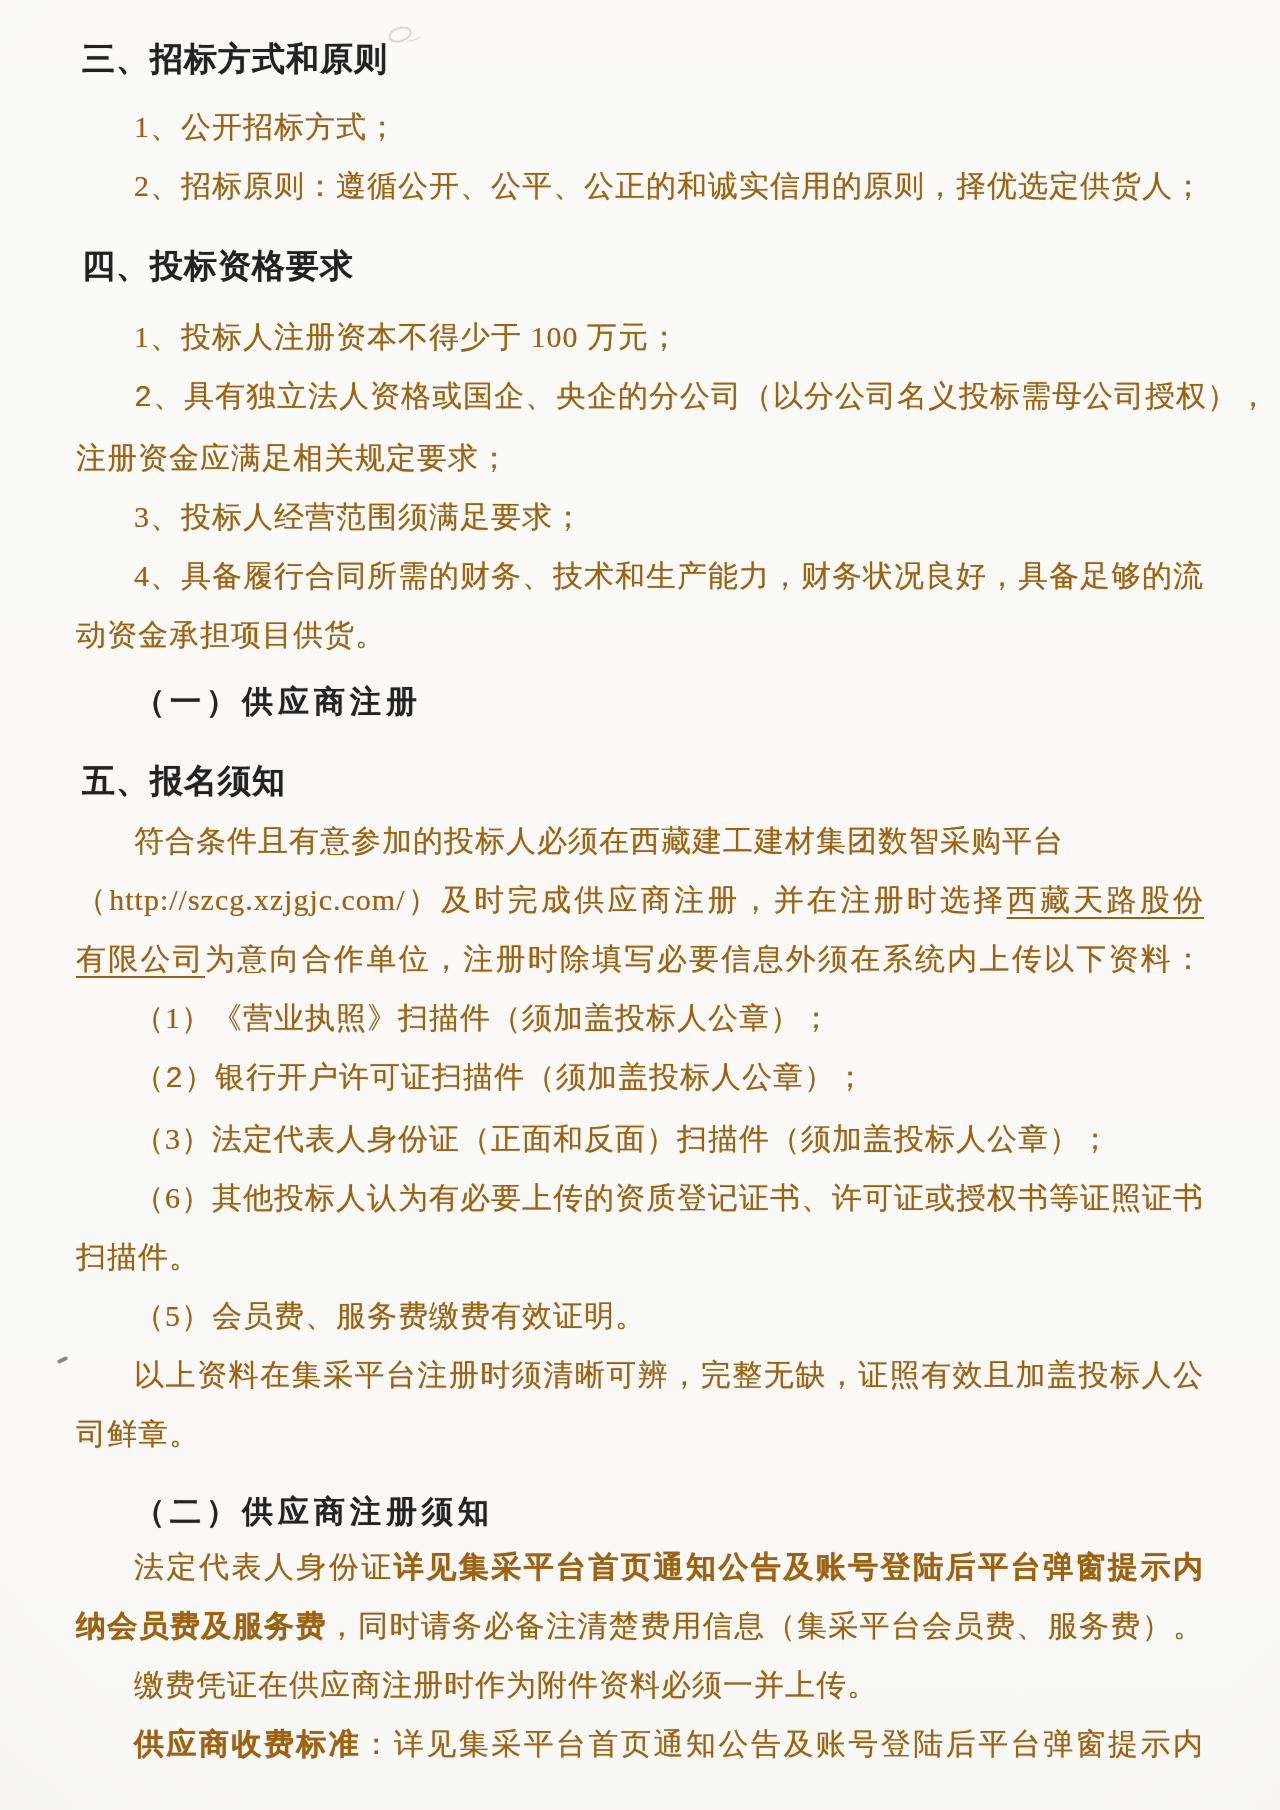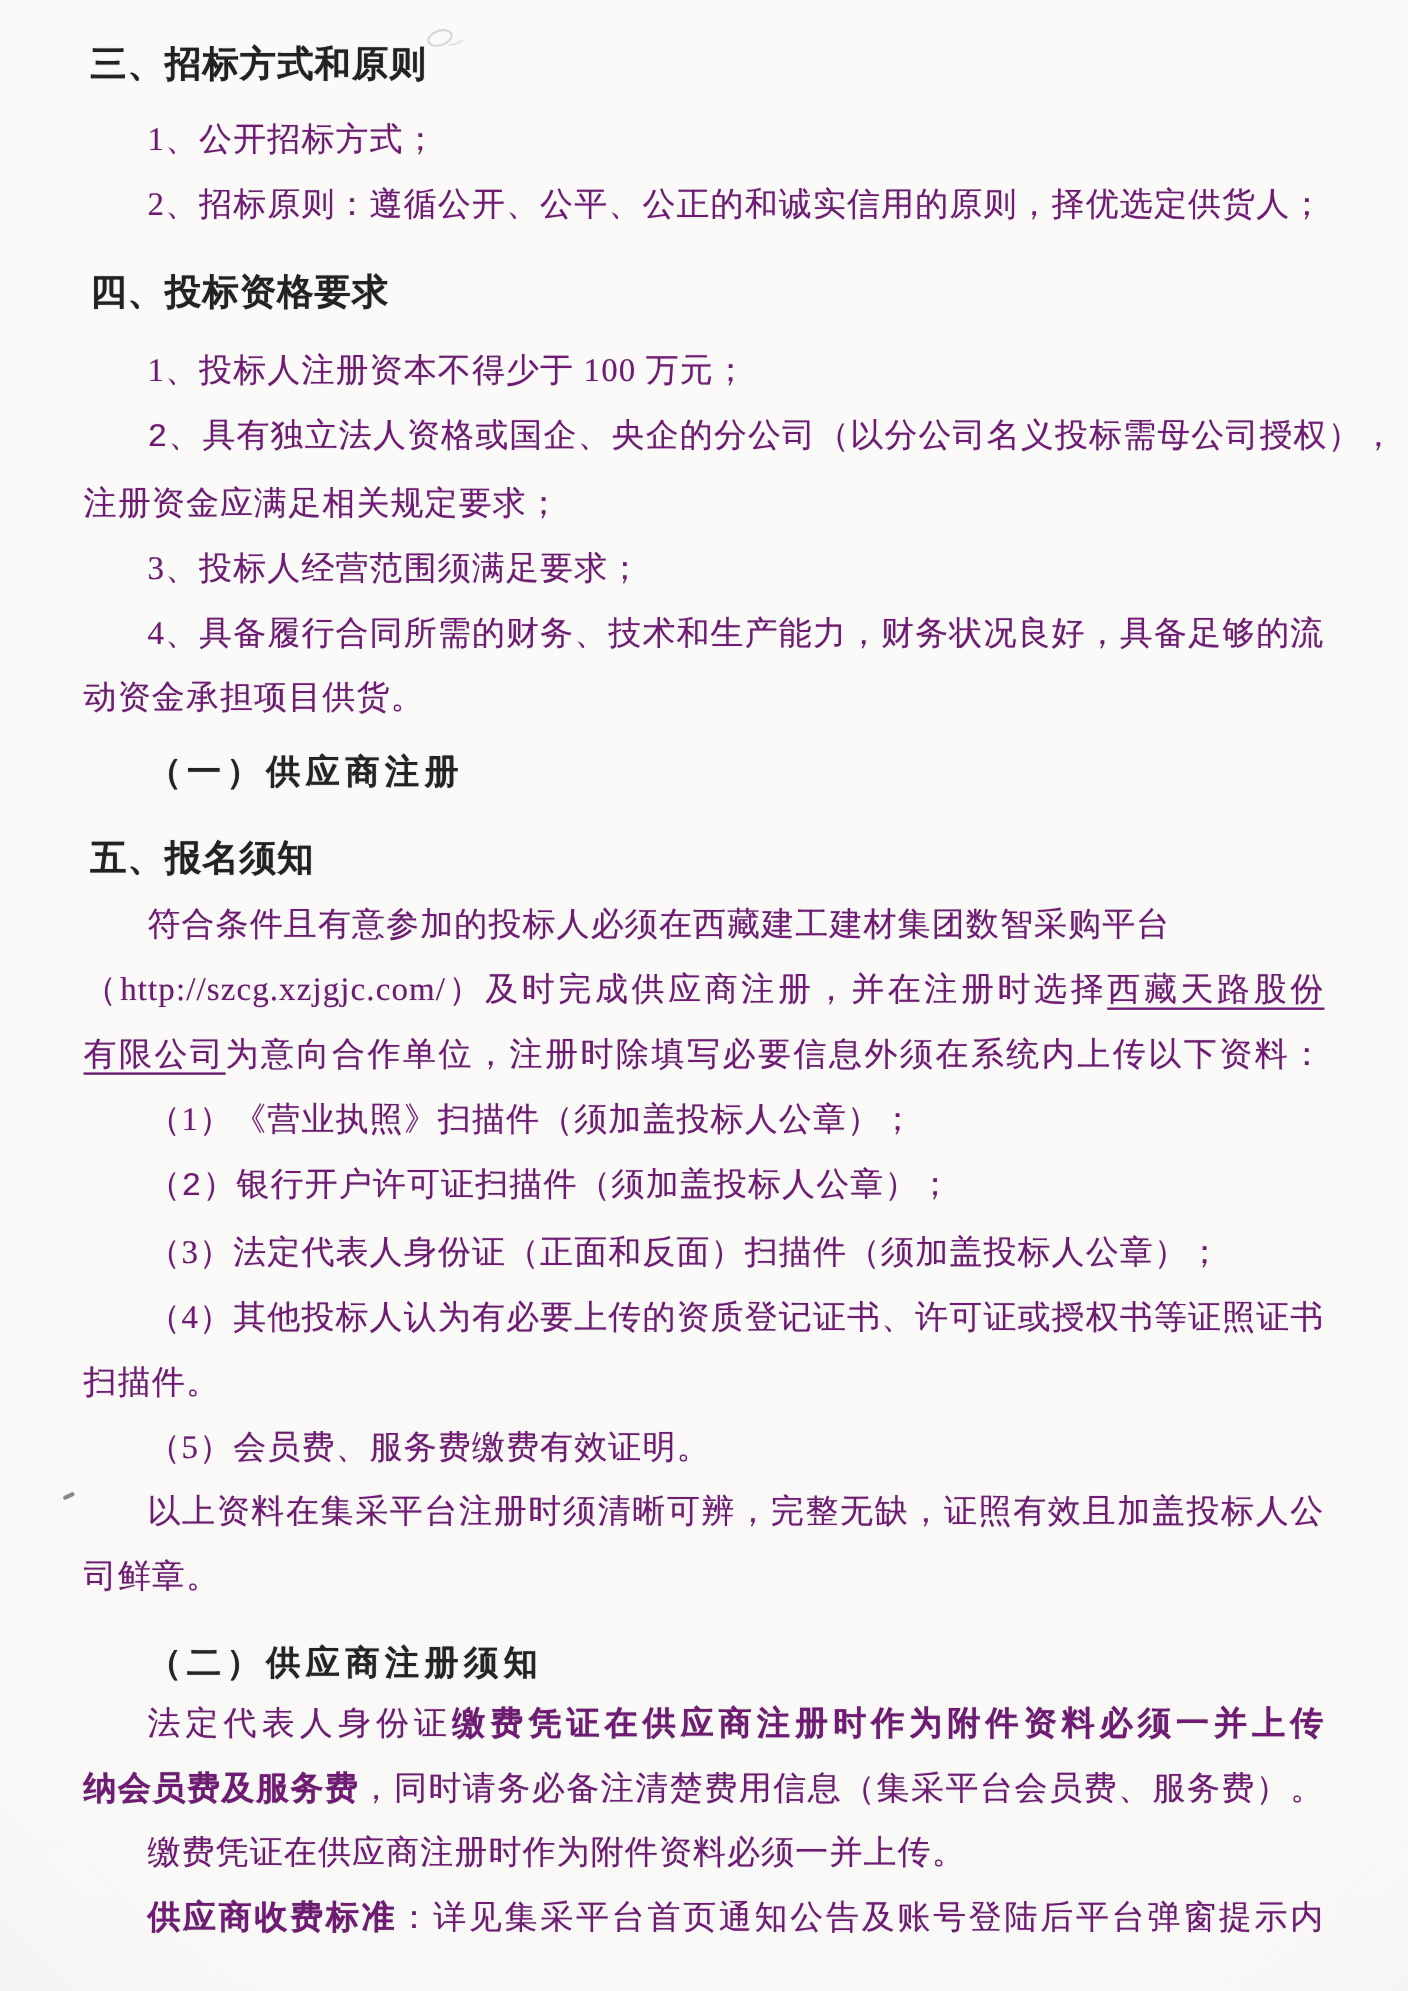--- a/index.html
+++ b/index.html
@@ -24,21 +24,21 @@
     height: 1810px;
     padding-top: 30px;
   }
   
   .ln {
     font-size: 30px;
     line-height: 59px;
     height: 59px;
     white-space: nowrap;
     letter-spacing: 1px;
-    color: #701a75;
+    color: #a16207;
     text-shadow: 0 0 1px rgba(70,70,70,0.45);
   }
   
   .ind { padding-left: 134px; }
   
   .flush { padding-left: 76px; }
   
   .h1 {
     font-size: 33px;
     font-weight: 700;
@@ -133,26 +133,26 @@
   <div class="ln h2 gap-8">（一）供应商注册</div>
 
   <div class="ln h1 gap-21">五、报名须知</div>
   <div class="ln ind">符合条件且有意参加的投标人必须在西藏建工建材集团数智采购平台</div>
   <div class="ln flush j"><span>（http://szcg.xzjgjc.com/）及时完成供应商注册，并在注册时选择</span><span class="u">西藏天路股份</span></div>
   <div class="ln flush j"><span class="u">有限公司</span><span>为意向合作单位，注册时除填写必要信息外须在系统内上传以下资料：</span></div>
 
   <div class="ln ind">（1）《营业执照》扫描件（须加盖投标人公章）；</div>
   <div class="ln ind gap-3">（2）银行开户许可证扫描件（须加盖投标人公章）；</div>
   <div class="ln ind">（3）法定代表人身份证（正面和反面）扫描件（须加盖投标人公章）；</div>
-  <div class="ln ind j">（4）其他投标人认为有必要上传的资质登记证书、许可证或授权书等证照证书</div>
+  <div class="ln ind j">（6）其他投标人认为有必要上传的资质登记证书、许可证或授权书等证照证书</div>
   <div class="ln flush">扫描件。</div>
   <div class="ln ind">（5）会员费、服务费缴费有效证明。</div>
 
   <div class="ln ind j">以上资料在集采平台注册时须清晰可辨，完整无缺，证照有效且加盖投标人公</div>
   <div class="ln flush">司鲜章。</div>
 
   <div class="ln h2 gap-19">（二）供应商注册须知</div>
-  <div class="ln ind j gap-n4"><span>法定代表人身份证</span><span class="b">缴费凭证在供应商注册时作为附件资料必须一并上传</span></div>
+  <div class="ln ind j gap-n4"><span>法定代表人身份证</span><span class="b">详见集采平台首页通知公告及账号登陆后平台弹窗提示内</span></div>
   <div class="ln flush j"><span class="b">纳会员费及服务费</span><span>，同时请务必备注清楚费用信息（集采平台会员费、服务费）。</span></div>
   <div class="ln ind">缴费凭证在供应商注册时作为附件资料必须一并上传。</div>
   <div class="ln ind j"><span class="b">供应商收费标准</span><span>：详见集采平台首页通知公告及账号登陆后平台弹窗提示内</span></div>
 
 </div>
 
 </body></html>

